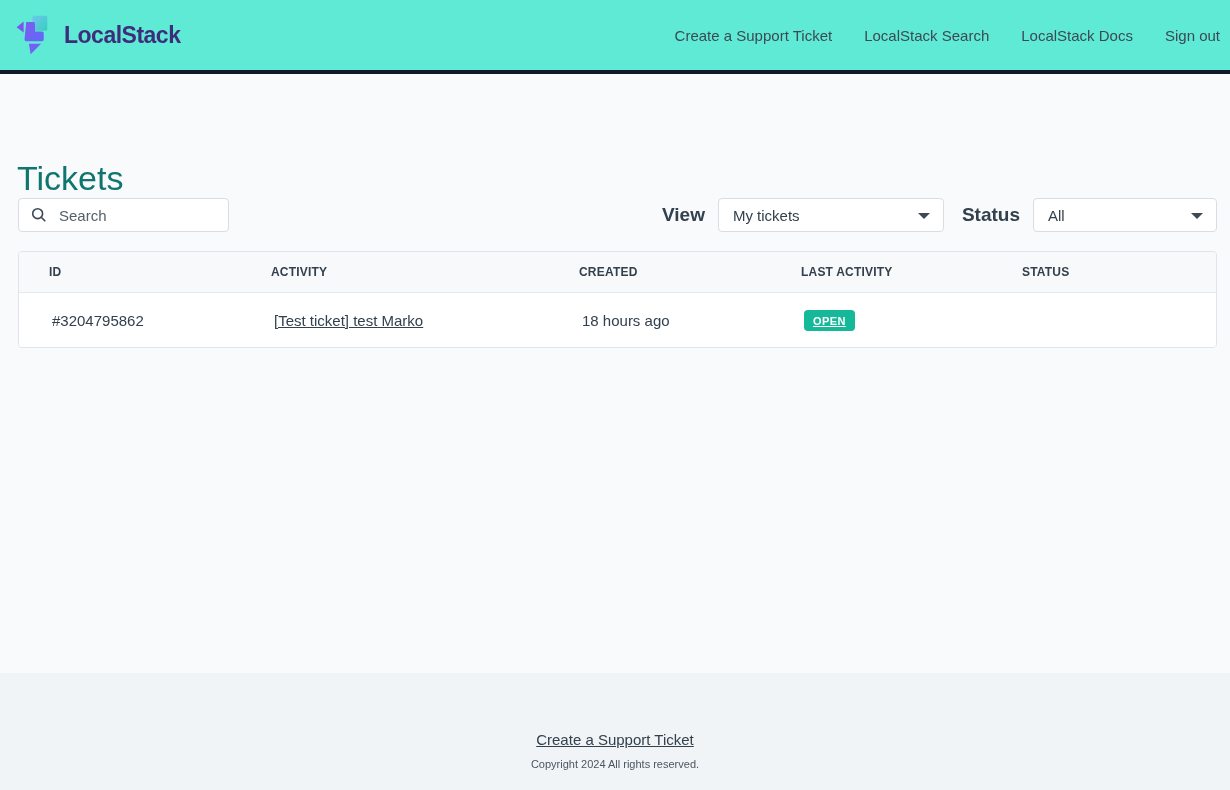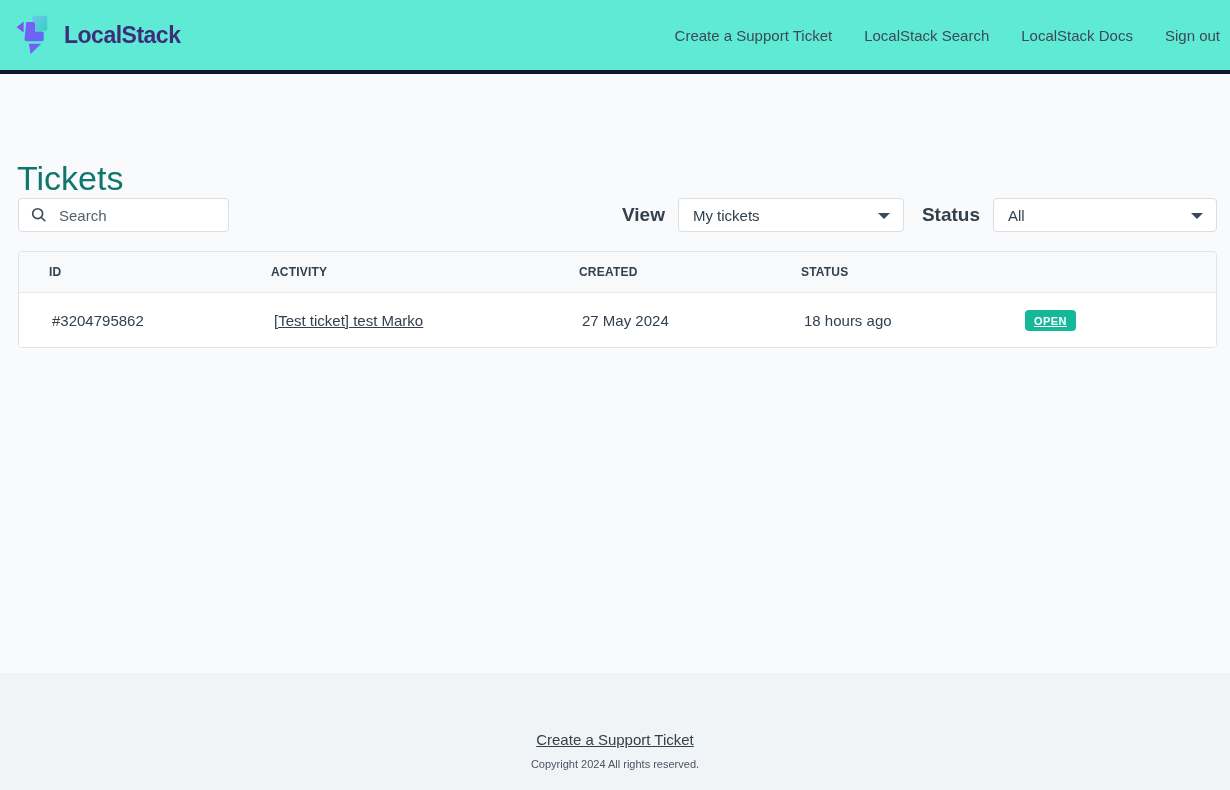--- a/index.html
+++ b/index.html
@@ -100,21 +100,21 @@
     border: 1px solid #d9dee3;
     border-radius: 4px;
     display: flex;
     align-items: center;
     padding-left: 14px;
     font-size: 15px;
     color: #33404d;
     cursor: pointer;
   }
   .select.view-select { width: 226px; }
-  .select.status-select { width: 224px; }
+  .select.status-select { width: 184px; }
   .select .caret {
     position: absolute;
     right: 13px; top: 14px;
     width: 0; height: 0;
     border-left: 6px solid transparent;
     border-right: 6px solid transparent;
     border-top: 6px solid #3c4a57;
   }
 
   
@@ -250,28 +250,28 @@
         <span class="caret"></span>
       </div>
     </div>
   </div>
 
   <div class="tickets-table">
     <div class="t-row t-head">
       <div class="t-cell">ID</div>
       <div class="t-cell">ACTIVITY</div>
       <div class="t-cell">CREATED</div>
+      <div class="t-cell">LAST ACTIVITY</div>
       <div class="t-cell">STATUS</div>
     </div>
     <div class="t-row t-body-row">
       <div class="t-cell">#3204795862</div>
       <div class="t-cell">
         <a class="subject-link">[Test ticket] test Marko</a>
       </div>
-      <div class="t-cell">27 May 2024</div>
       <div class="t-cell">18 hours ago</div>
       <div class="t-cell">
         <span class="status-badge">OPEN</span>
       </div>
     </div>
   </div>
 </main>
 
 <footer class="footer">
   <a class="footer-link">Create a Support Ticket</a>

